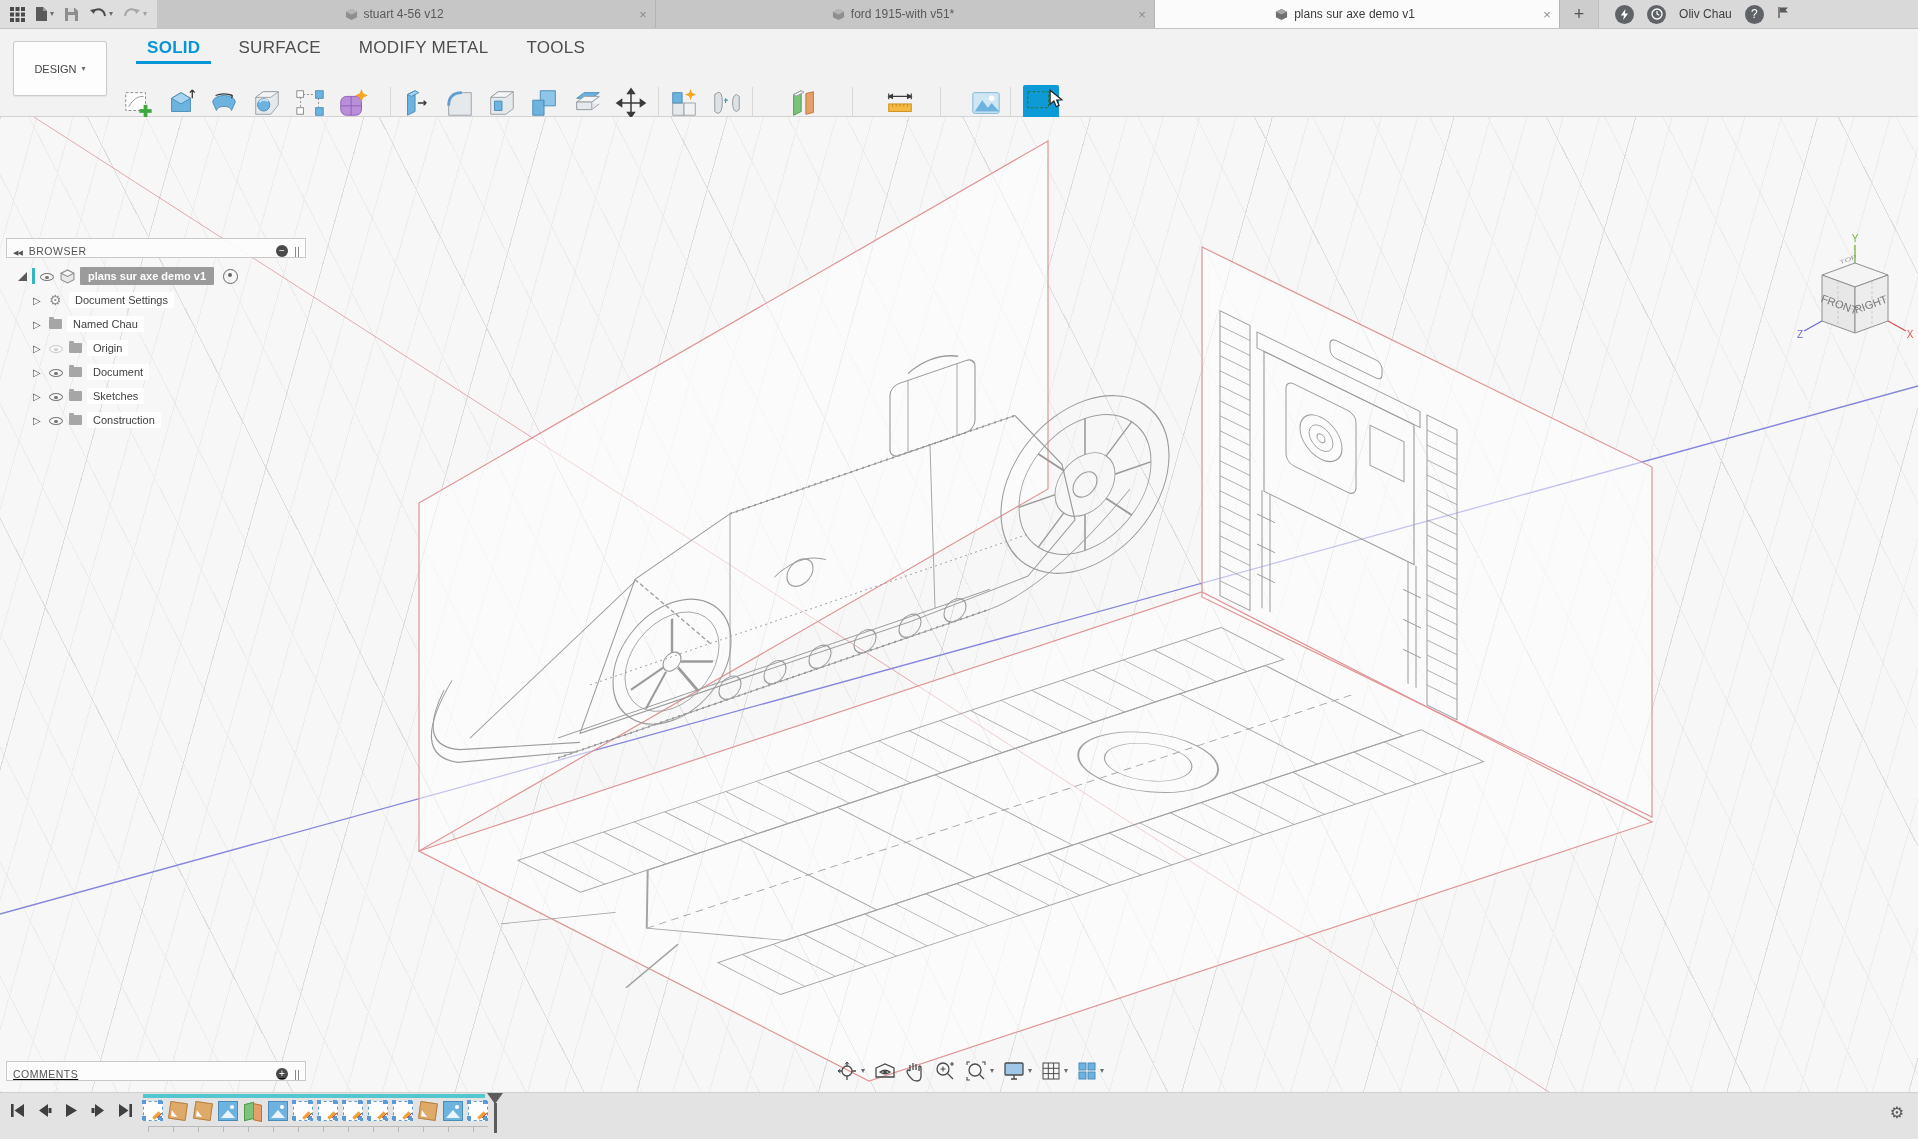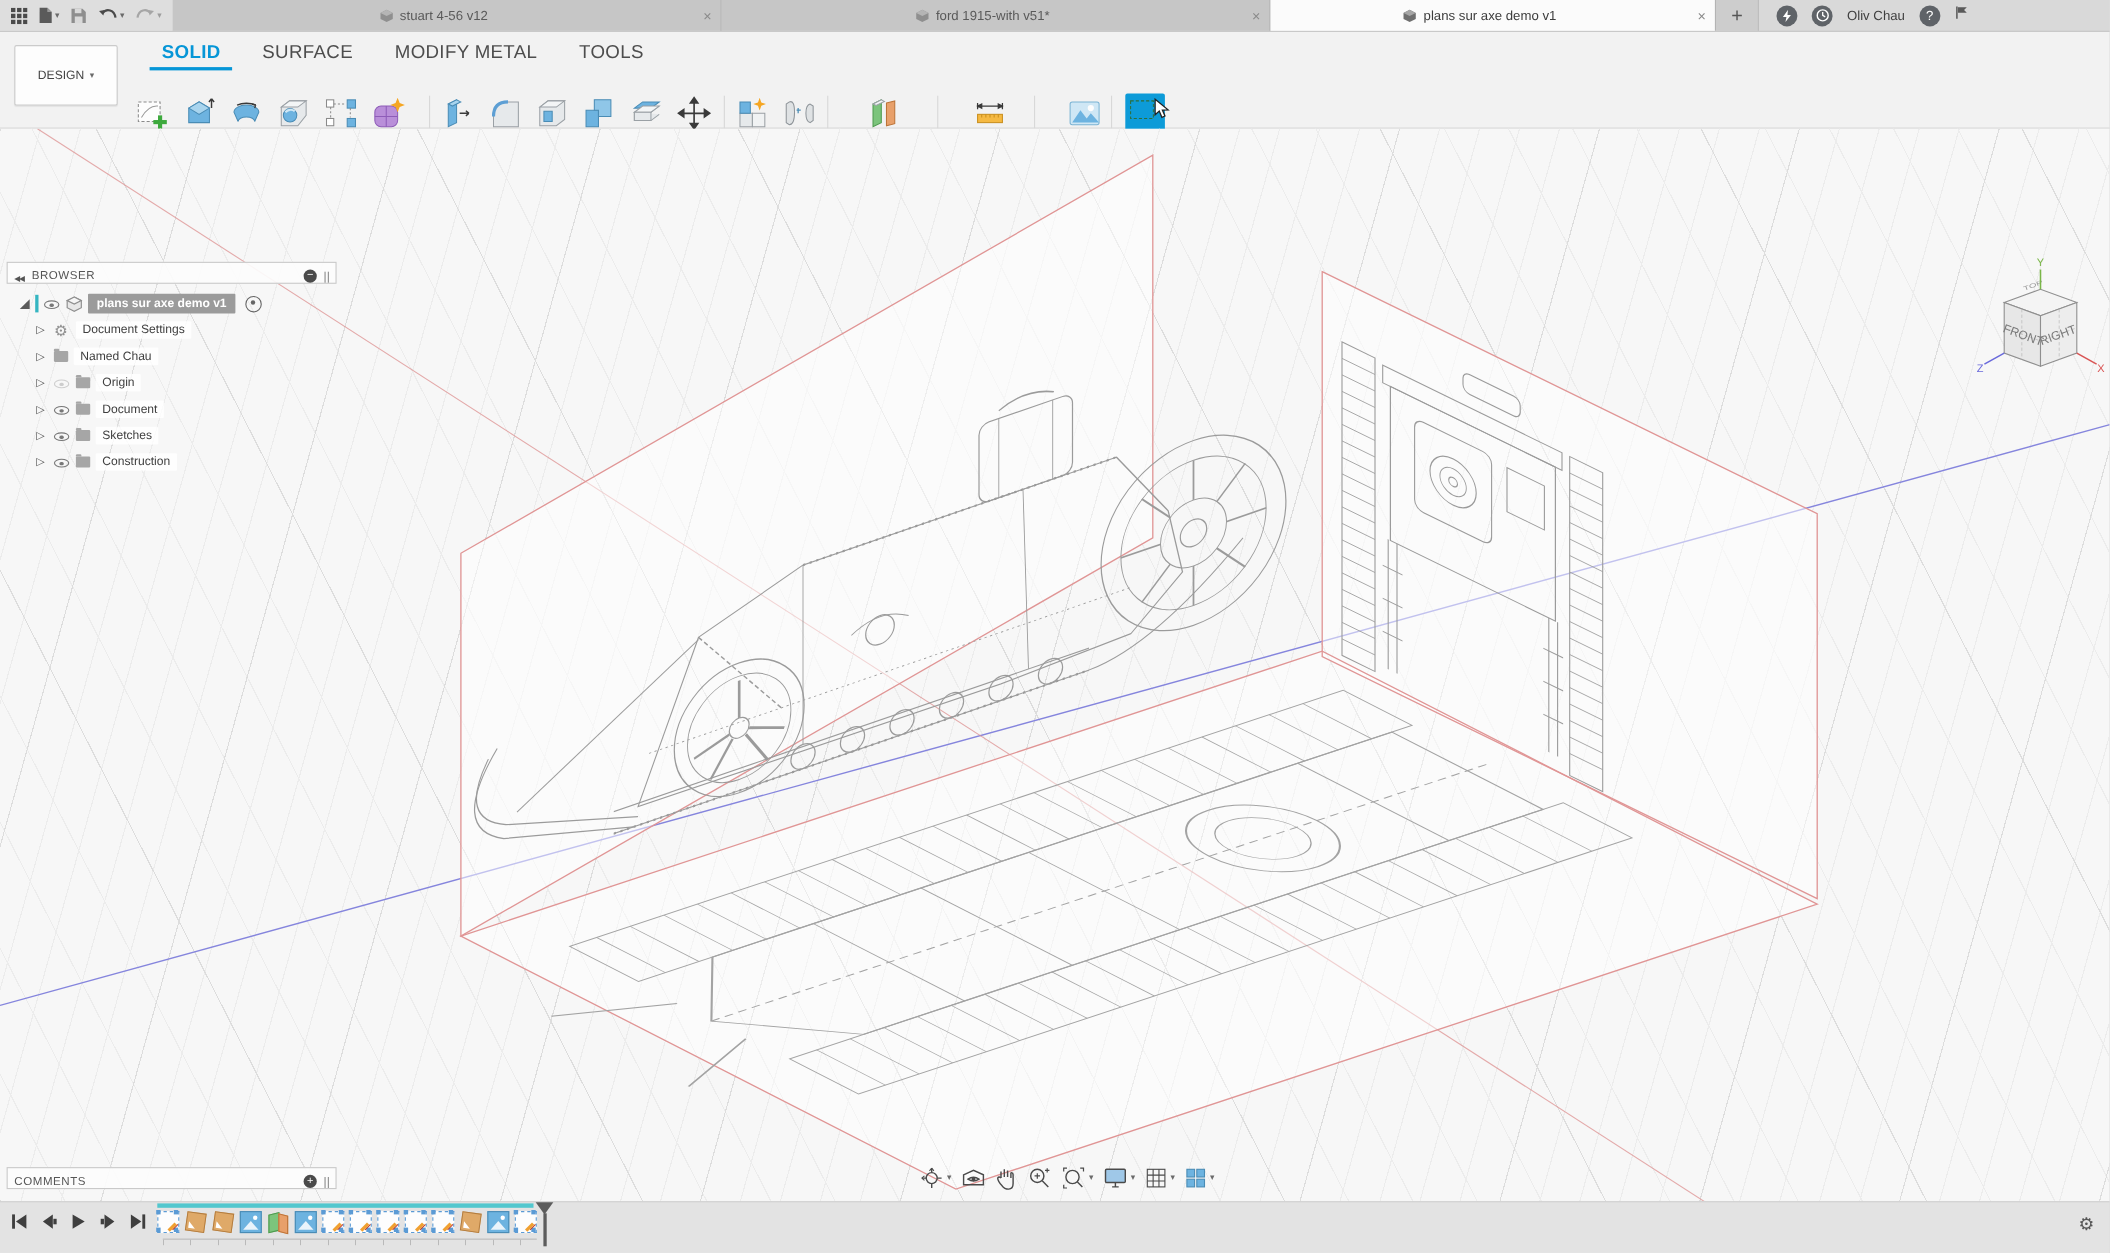--- a/index.html
+++ b/index.html
@@ -72,21 +72,21 @@
   .brow .lbl{background:rgba(255,255,255,.8);padding:2px 6px;border-radius:1px;white-space:nowrap;}
   .root-lbl{background:#9b9b9b;color:#fff;font-weight:bold;padding:3px 8px;border-radius:1px;}
   .radio-t{width:13px;height:13px;border:1.4px solid #666;border-radius:50%;position:relative;margin-left:4px;}
   .radio-t::after{content:"";position:absolute;left:3.5px;top:3.5px;width:4px;height:4px;border-radius:50%;background:#666;}
   
   #viewcube{position:absolute;left:1796px;top:116px;}
   
   #navbar{position:absolute;left:836px;top:943px;display:flex;align-items:center;gap:9px;}
   .nav-item{display:flex;align-items:center;gap:3px;cursor:pointer;}
   
-  #comments{position:absolute;left:6px;top:944px;width:300px;}
+  #comments{position:absolute;left:6px;top:944px;width:300px;text-decoration:underline;}
   
   #bottombar{position:absolute;left:0;top:1092px;width:1918px;height:47px;background:#e3e3e3;
              border-top:1px solid #cfcfcf;box-sizing:border-box;}
   #playback{position:absolute;left:10px;top:10px;display:flex;gap:12px;align-items:center;}
   .pb{cursor:pointer;}
   #tl-track{position:absolute;left:143px;top:1px;width:342px;height:4px;background:#52c7ce;}
   #tl-strip{position:absolute;left:143px;top:8px;display:flex;gap:5px;}
   .tl-icon{width:20px;height:20px;position:relative;display:inline-block;cursor:pointer;}
   .tl-sketch{border:1px dashed #5b9bd5;background:#fdfdfd;box-sizing:border-box;}
   .tl-sketch::before,.tl-sketch::after{content:"";position:absolute;background:#5b9bd5;width:4px;height:4px;}

